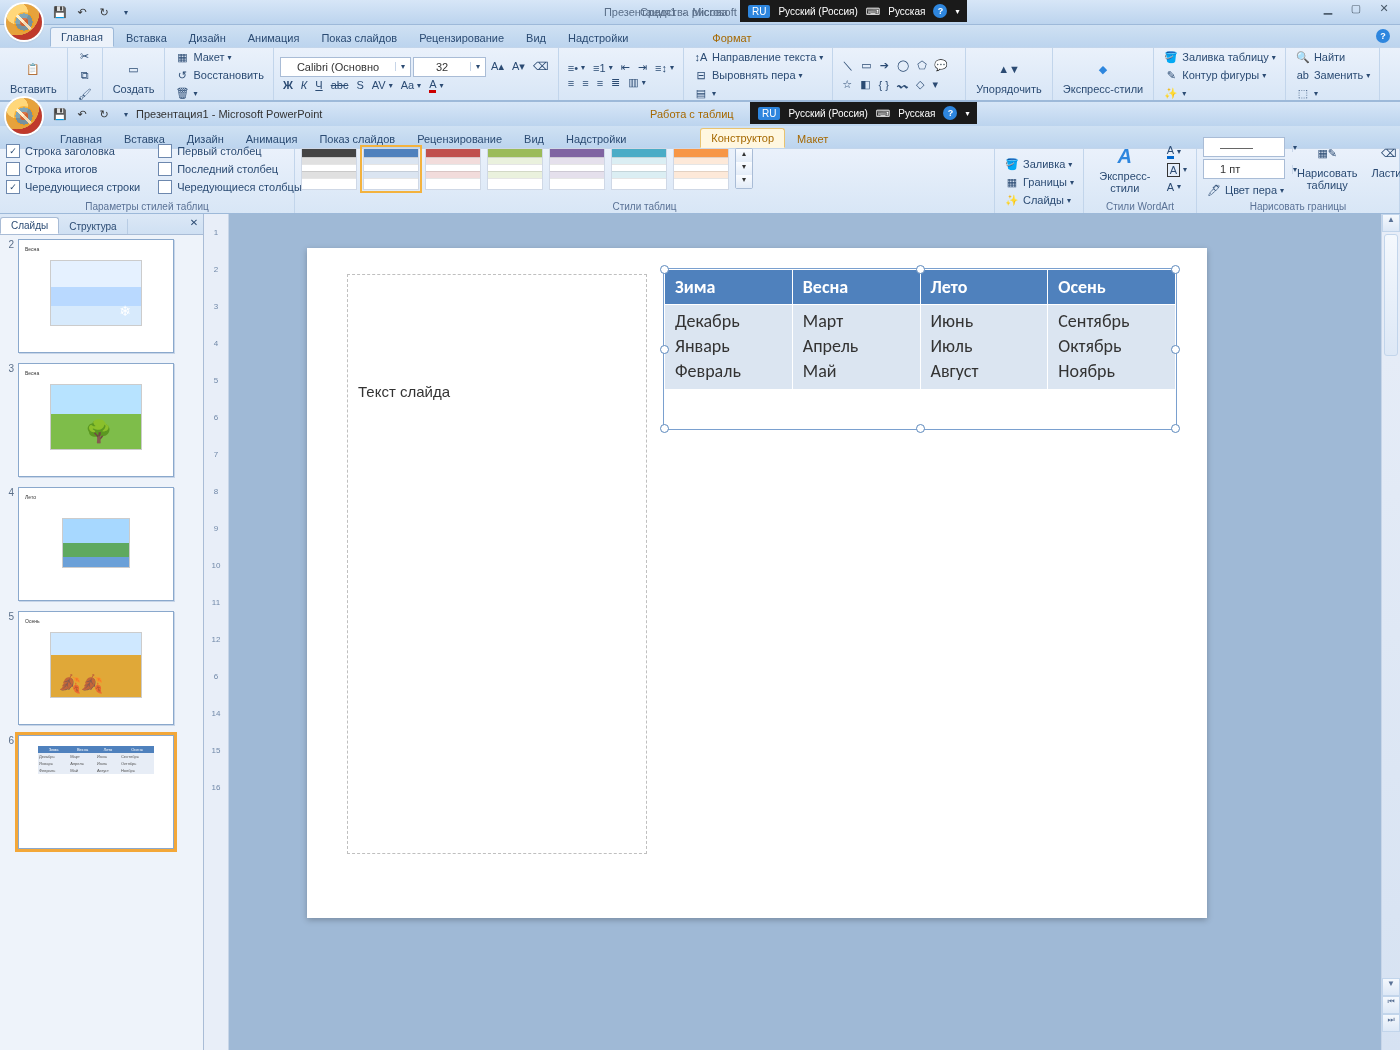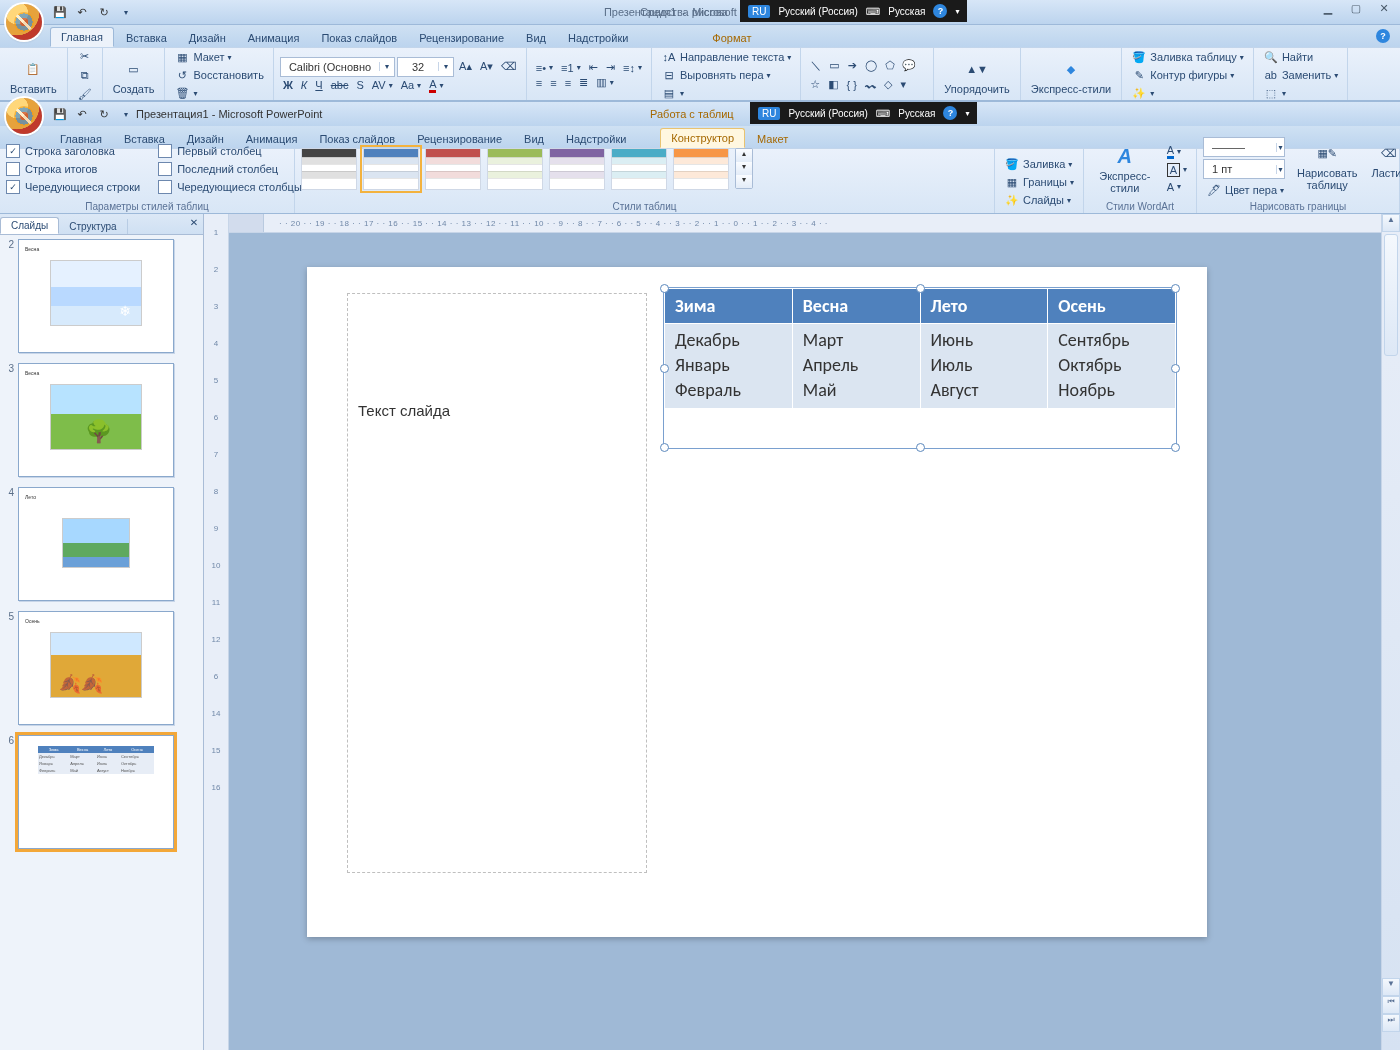--- a/index.html
+++ b/index.html
@@ -124,20 +124,21 @@
     border: 1px solid #9db9d9;
     border-bottom: 1px solid #ecf2fa;
   }
   .tab.context-tab {
     color: #a56800;
   }
   .tab.context-tab.active {
     background: #fff7e0;
     border-color: #e8c371;
     border-bottom-color: #fff7e0;
+    margin-left: 40px;
   }
   .ribbon-help {
     margin-left: auto;
     margin-right: 10px;
     width: 14px; height: 14px; border-radius: 50%;
     background: #2e86de; color: #fff;
     display: flex; align-items: center; justify-content: center;
     font-weight: bold; font-size: 9px;
     align-self: center;
   }
@@ -197,21 +198,21 @@
   .ico.lg { width: 28px; height: 28px; }
   .dd::after { content: " ▾"; font-size: 8px; color: #2b4b73; }
   .split-combo {
     display: flex;
     align-items: center;
     border: 1px solid #a9bcd6;
     background: #fff;
     height: 18px;
   }
   .split-combo .val {
-    padding: 0 8px;
+    padding: 0 16px;
     min-width: 76px;
     font-size: 11px;
     color: #333;
   }
   .split-combo .caret {
     width: 14px; text-align: center; border-left: 1px solid #c7d5e8;
     font-size: 8px; color: #2b4b73;
   }
 
   
@@ -971,24 +972,20 @@
         <div>9</div>
         <div>10</div>
         <div>11</div>
         <div>12</div>
         <div>6</div>
         <div>14</div>
         <div>15</div>
         <div>16</div>
       </div>
     <div class="canvas-area">
-      <div class="hruler">
-        <span style="width:12px;display:inline-block;background:#d2dced;height:100%;border-right:1px solid #b9cadf;margin-right:4px;"></span>
-        <span style="letter-spacing:0.5px;">·  · 20 ·  · 19 ·  · 18 ·  · 17 ·  · 16 ·  · 15 ·  · 14 ·  · 13 ·  · 12 ·  · 11 ·  · 10 ·  · 9 ·  · 8 ·  · 7 ·  · 6 ·  · 5 ·  · 4 ·  · 3 ·  · 2 ·  · 1 ·  · 0 ·  · 1 ·  · 2 ·  · 3 ·  · 4 ·  ·</span>
-      </div>
       <div class="canvas-scroll">
         <div class="slide-canvas">
 
           <div class="placeholder ph-title">
             <div class="sub">Текст слайда</div>
           </div>
 
           <div class="sel-frame">
             <div class="sel-handle" style="top:-4px;left:-4px;"></div>
             <div class="sel-handle" style="top:-4px;left:50%;margin-left:-4px;"></div>

